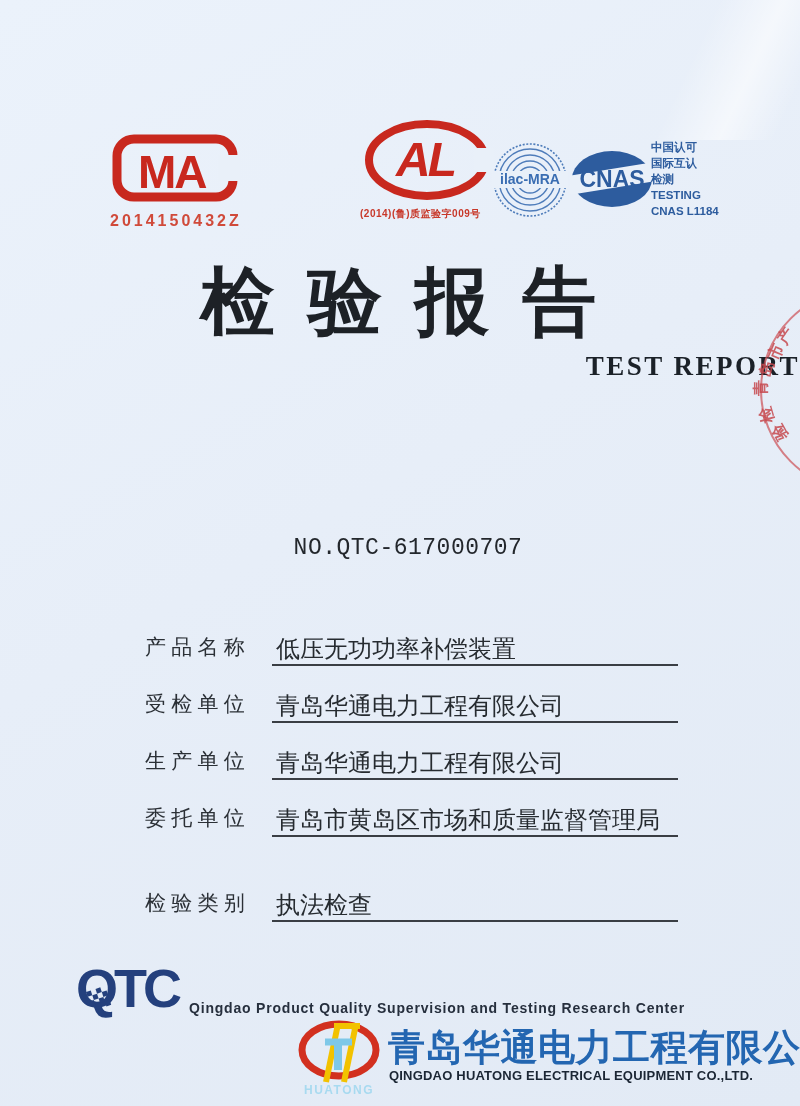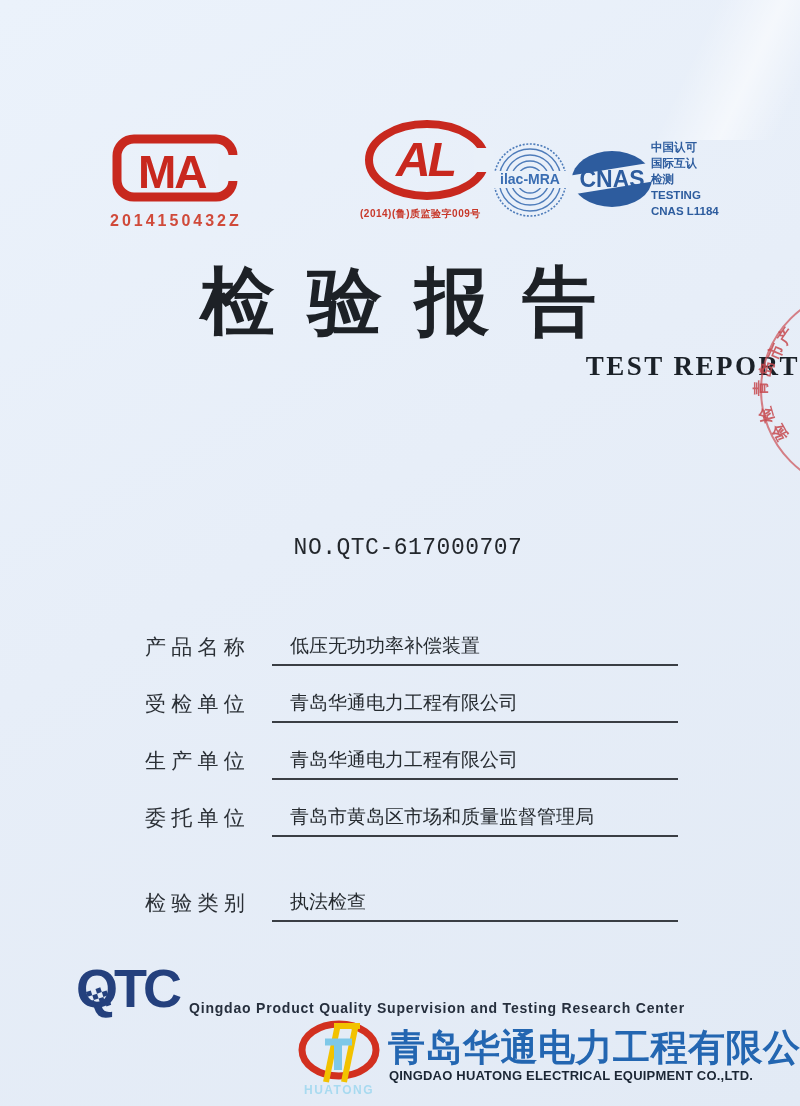--- a/index.html
+++ b/index.html
@@ -47,22 +47,22 @@
   .sc1{left:767px;top:369px;transform:rotate(-78deg);}
   .sc2{left:776px;top:352px;transform:rotate(-67deg);}
   .sc3{left:786px;top:336px;transform:rotate(-55deg);}
   .sc4{left:767px;top:415px;transform:rotate(-106deg);}
   .sc5{left:780px;top:432px;transform:rotate(-119deg);}
 
   
   .field-row{left:0;top:0;width:800px;height:57px;}
   .field-label{position:absolute;left:145px;top:0;font-family:"Liberation Serif","DejaVu Serif",serif;
     font-size:21px;color:#2b3036;white-space:nowrap;}
-  .field-value{position:absolute;left:290px;top:0;font-family:Liberation Mono, monospace;
-    font-size:19px;color:#262b30;white-space:nowrap;}
+  .field-value{position:absolute;left:276px;top:0;font-family:Liberation Mono, monospace;
+    font-size:24px;color:#262b30;white-space:nowrap;}
   .field-line{position:absolute;left:272px;top:31px;width:406px;height:2px;background:#3a3e44;}
   .fr0{top:633px;} .fr1{top:690px;} .fr2{top:747px;} .fr3{top:804px;} .fr4{top:861px;margin-top:28px;}
 
   
   .qtc-logo{left:74px;top:958px;}
   .inst-zh{left:188px;top:963px;font-size:27px;font-weight:700;letter-spacing:9.5px;
     color:#1e2636;white-space:nowrap;}
   .inst-en{left:189px;top:1000px;font-size:14px;font-weight:700;letter-spacing:.8px;
     color:#262f3d;white-space:nowrap;}
   .ht-logo{left:296px;top:1020px;}

